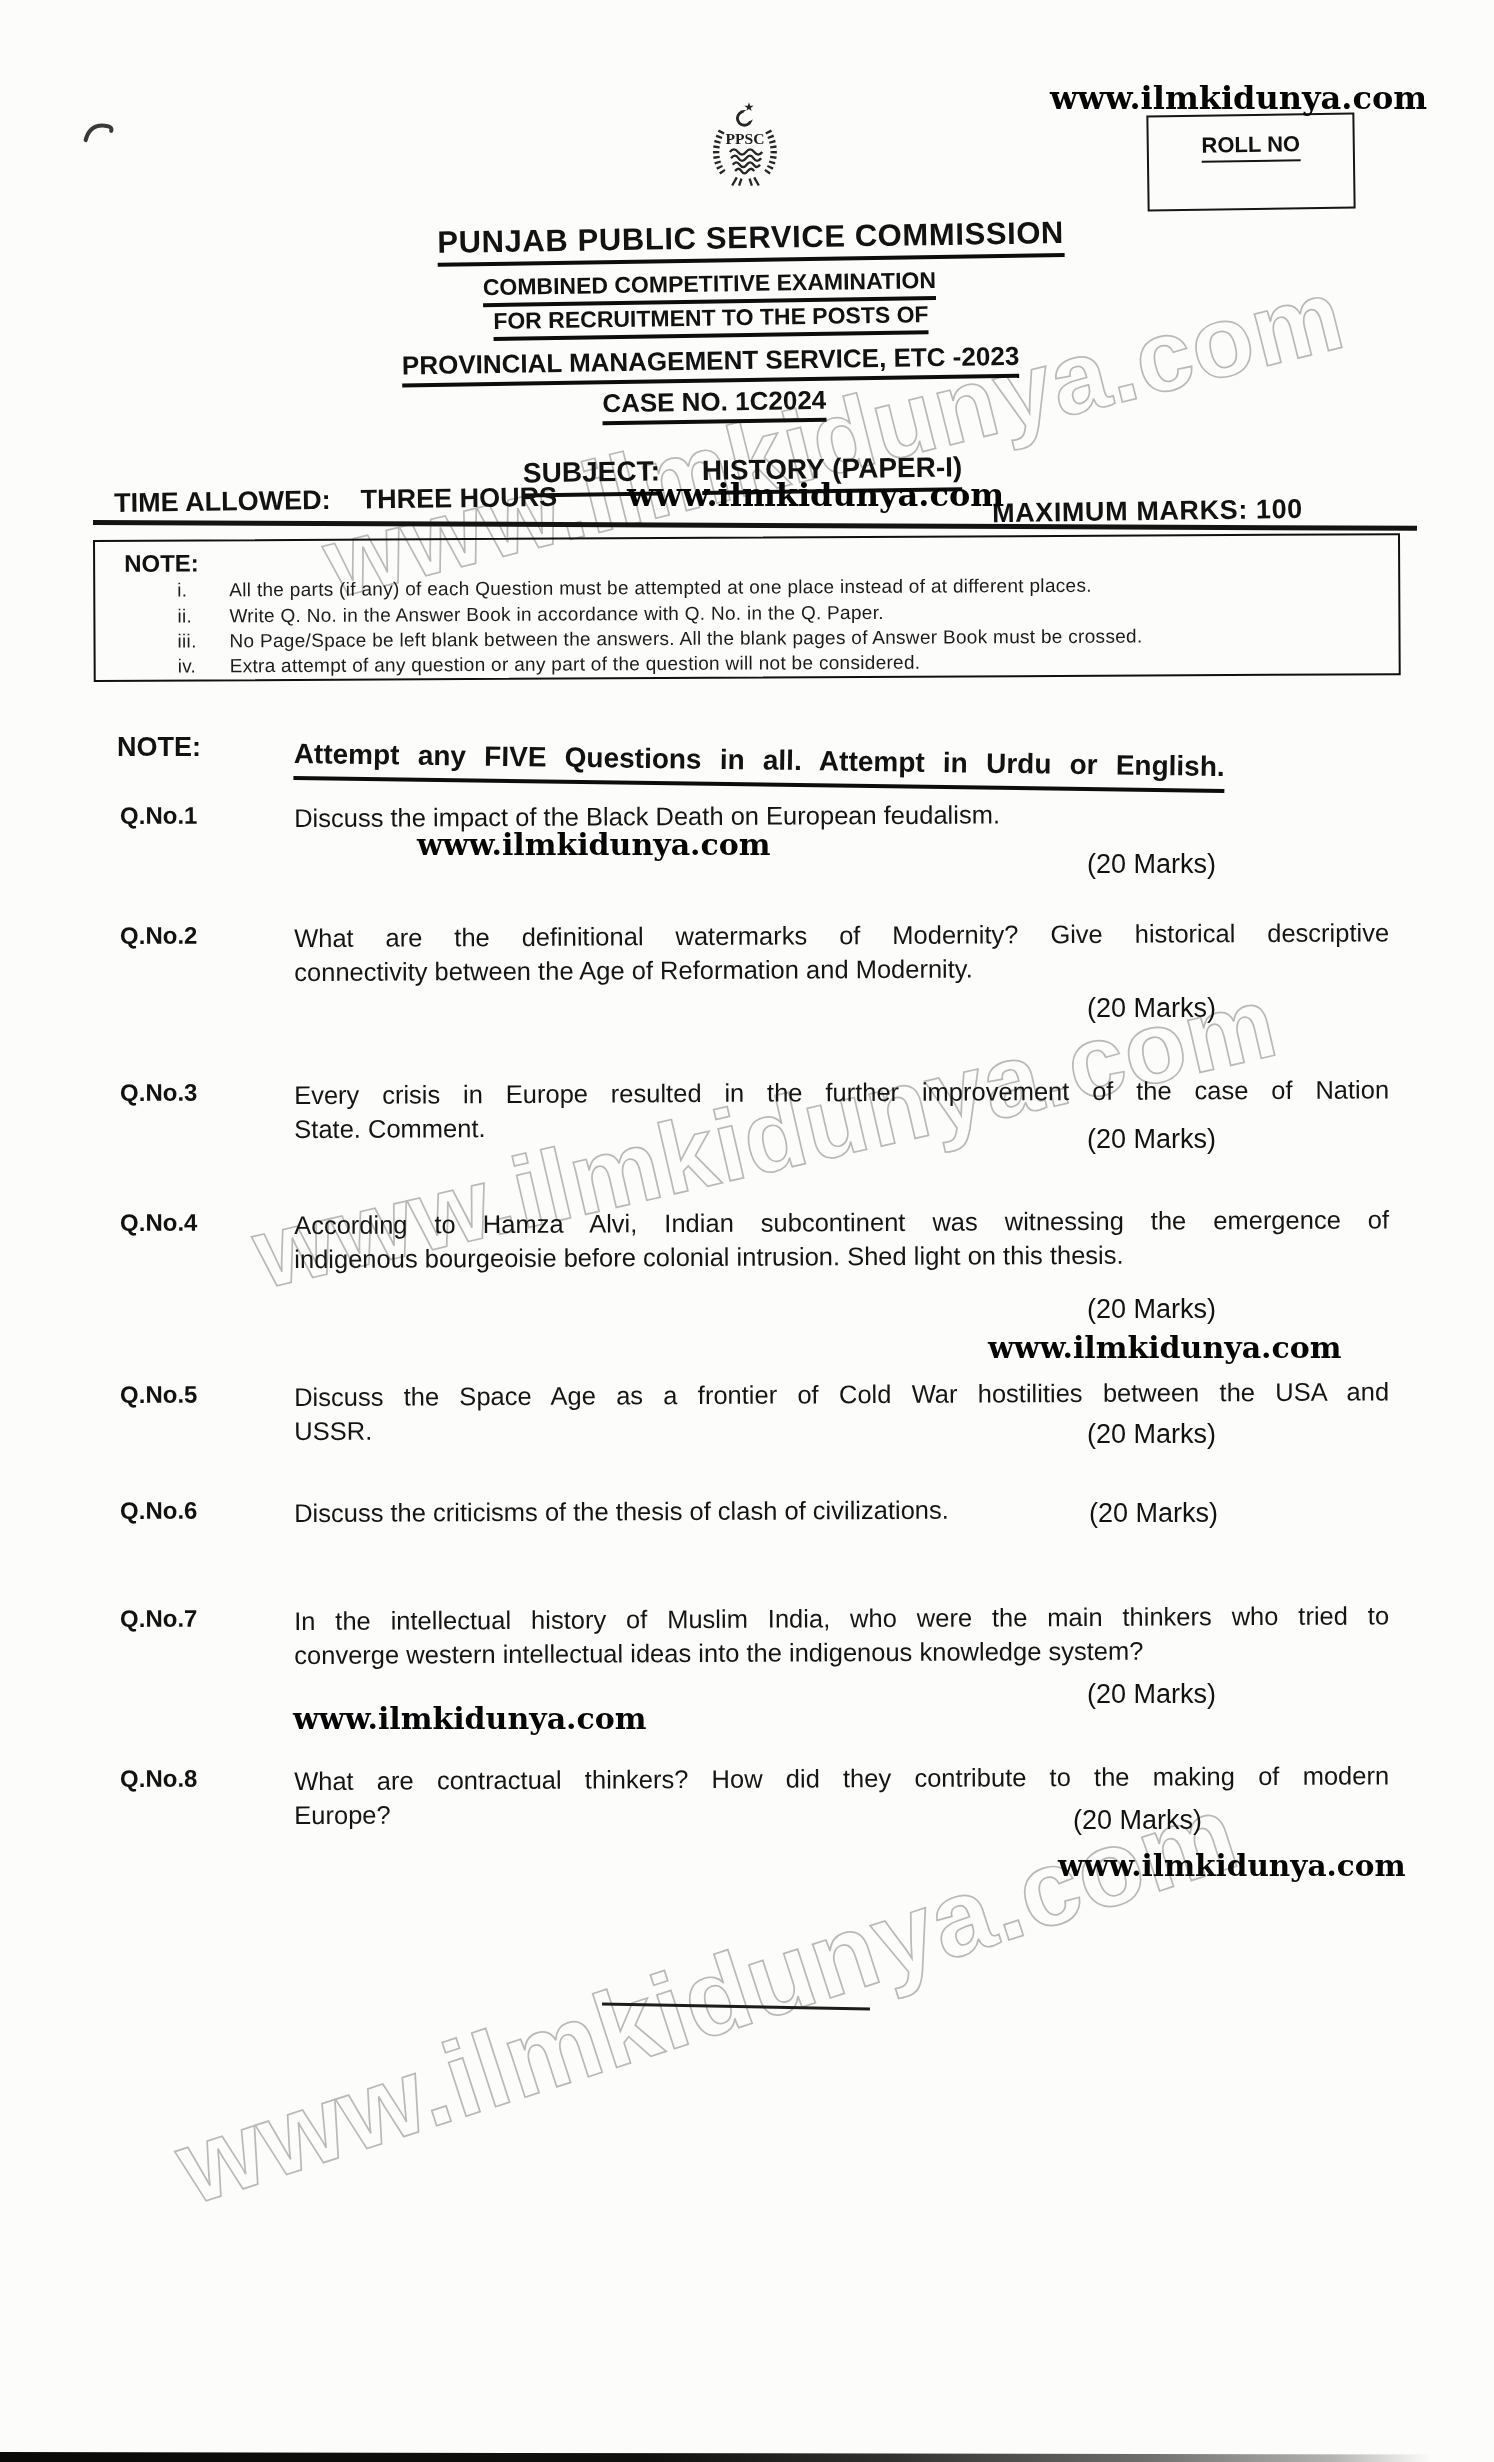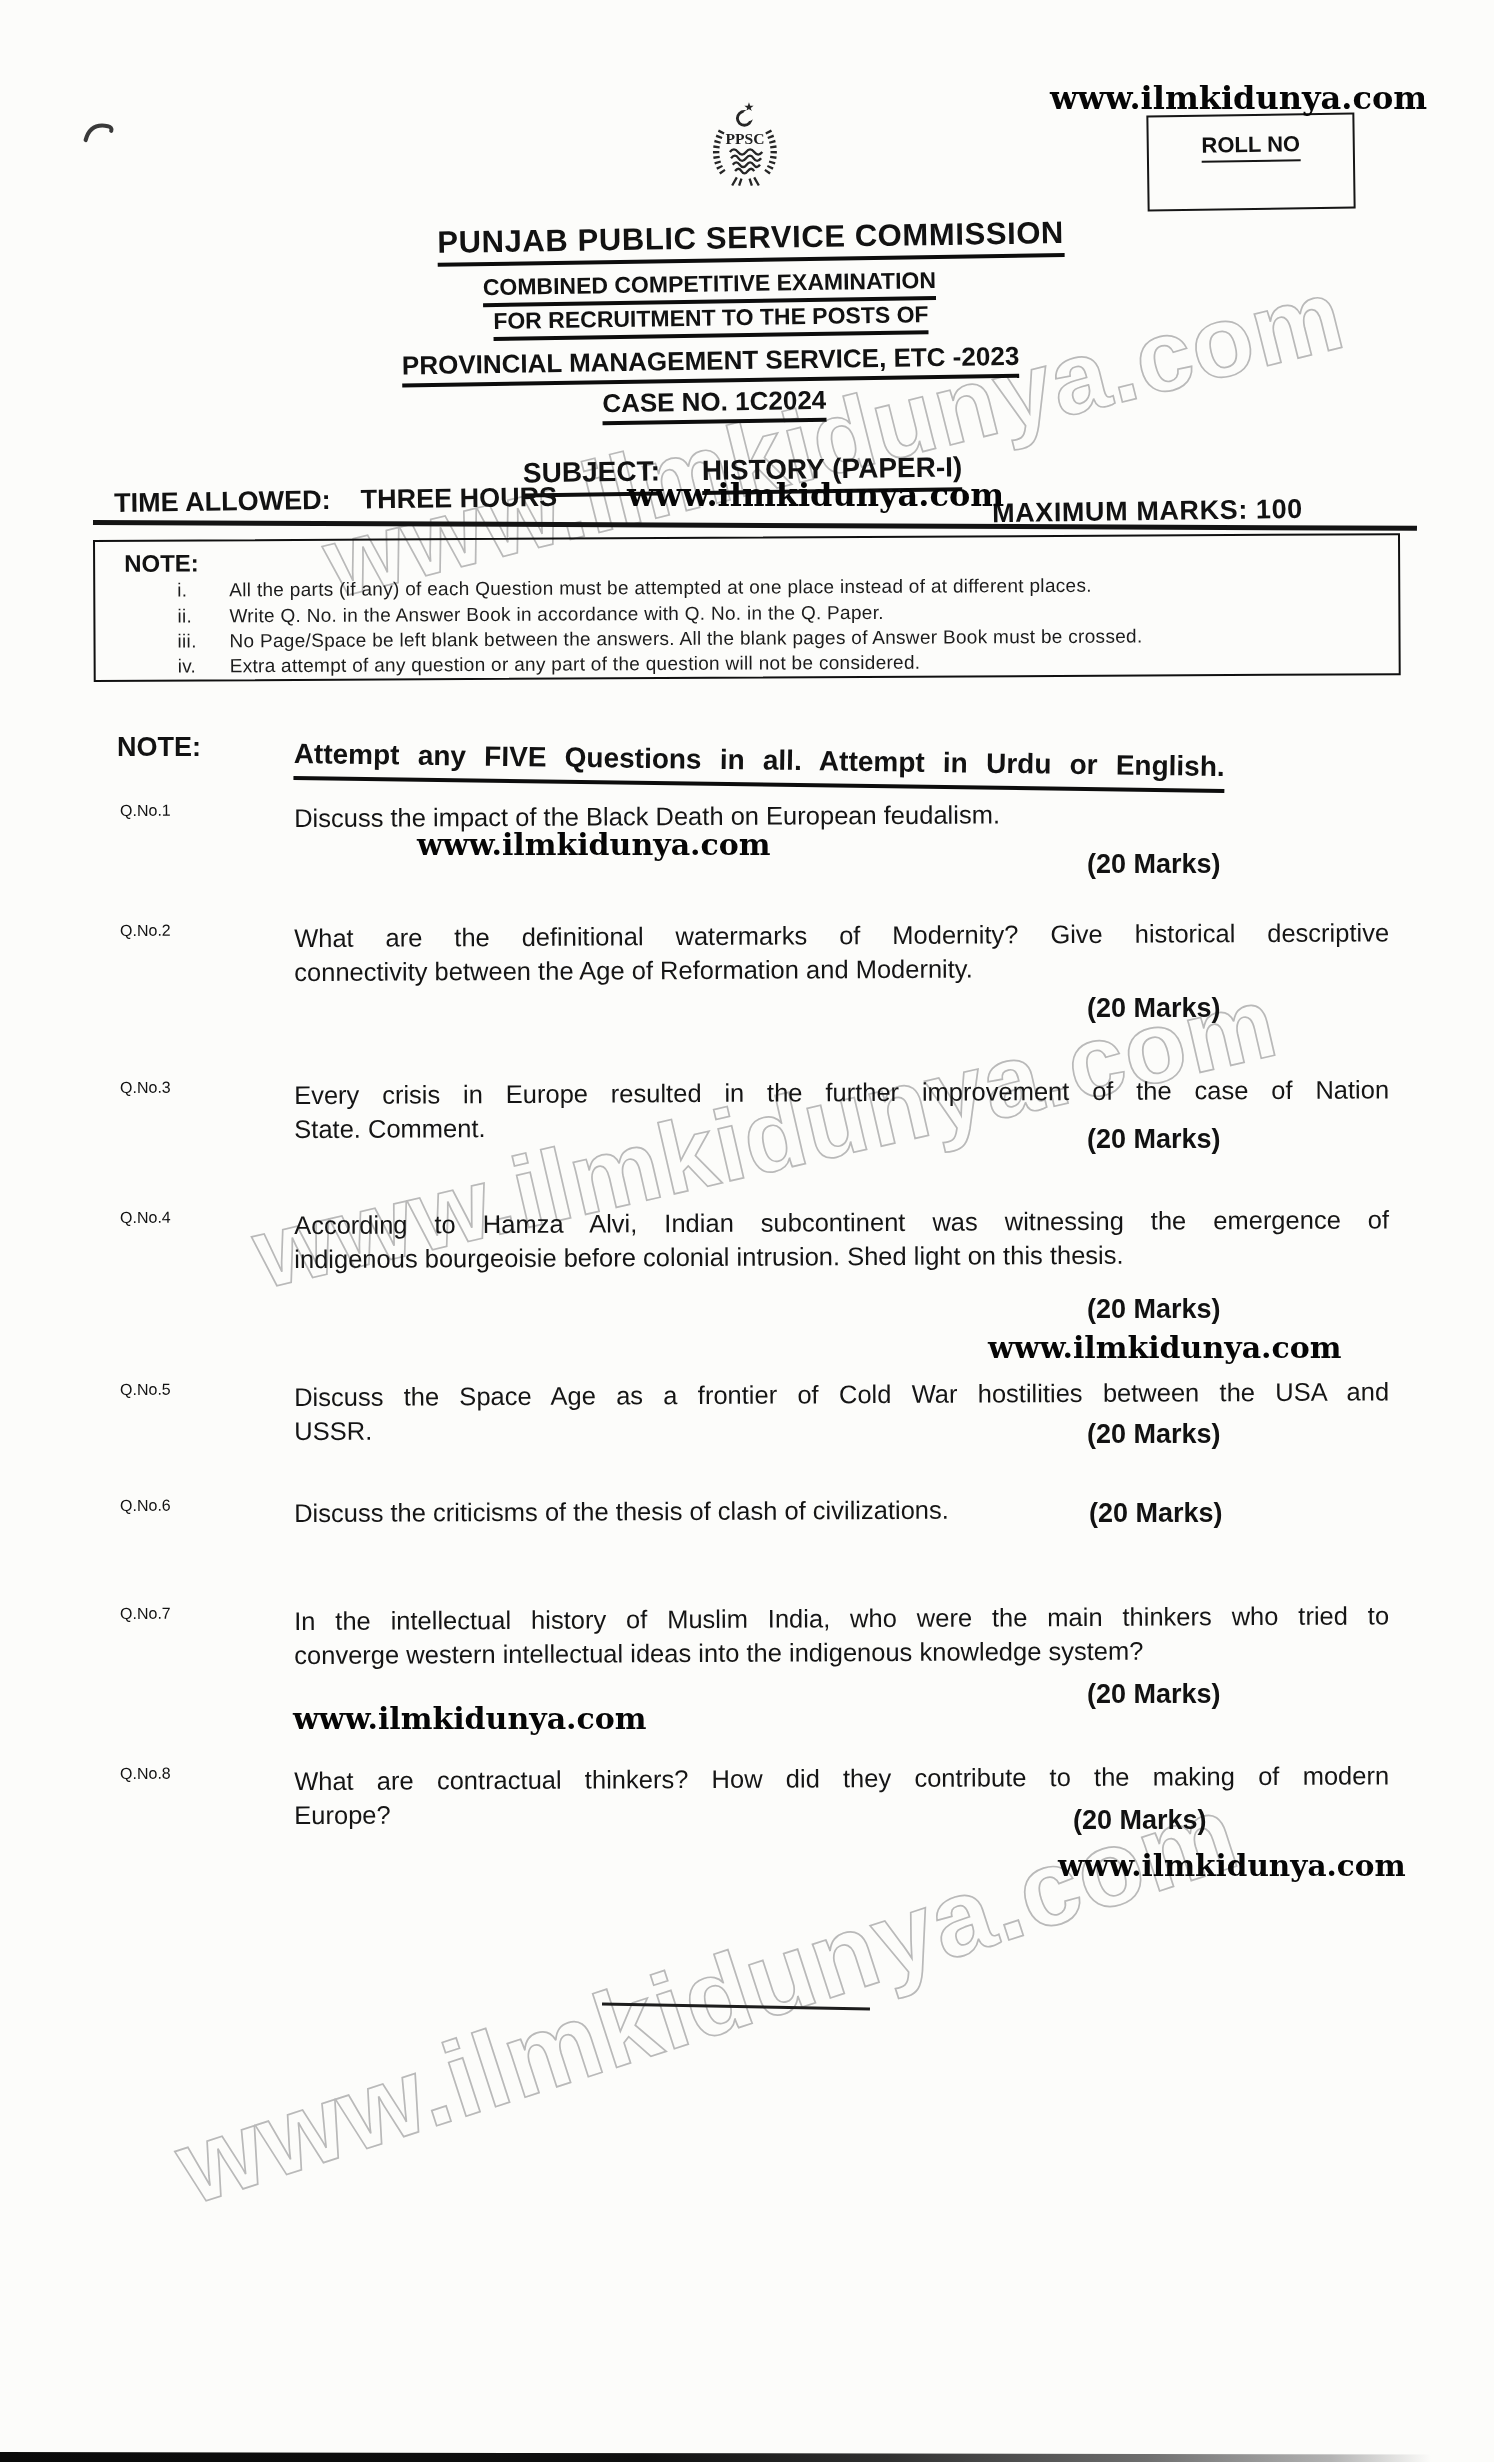--- a/index.html
+++ b/index.html
@@ -82,27 +82,27 @@
   #attempt-label{position:absolute;left:117px;top:732px;font-size:27px;font-weight:bold;z-index:2;}
   #attempt-text{
     position:absolute;left:294px;top:738px;width:931px;z-index:2;
     font-size:28px;font-weight:bold;text-align:justify;text-align-last:justify;
     border-bottom:4.6px solid #0d0d0d;padding-bottom:5.8px;
     transform:rotate(0.8deg);transform-origin:left top;
   }
   
   .q{position:absolute;left:120px;width:1274px;z-index:2;
      transform:rotate(-0.3deg);transform-origin:left top;}
-  .q-label{position:absolute;left:0;top:0;font-size:16px;font-weight:normal;white-space:nowrap;}
+  .q-label{position:absolute;left:0;top:0;font-size:24px;font-weight:bold;white-space:nowrap;}
   .q-text{margin-left:174px;width:1095px;font-size:25.5px;line-height:34px;color:#151515;}
   .qline{min-height:34px;}
   .qline.full{text-align:justify;text-align-last:justify;}
   #q0{top:802px;} #q1{top:922px;} #q2{top:1079px;} #q3{top:1209px;}
   #q4{top:1381px;} #q5{top:1497px;} #q6{top:1605px;} #q7{top:1765px;}
-  .marks{position:absolute;z-index:2;font-size:27px;font-weight:bold;white-space:nowrap;}
+  .marks{position:absolute;z-index:2;font-size:27px;font-weight:normal;white-space:nowrap;}
   #m0{left:1087px;top:849px;} #m1{left:1087px;top:993px;}
   #m2{left:1087px;top:1124px;} #m3{left:1087px;top:1294px;}
   #m4{left:1087px;top:1419px;} #m5{left:1089px;top:1498px;}
   #m6{left:1087px;top:1679px;} #m7{left:1073px;top:1805px;}
   
   #short-line{position:absolute;left:602px;top:2005px;width:268px;height:2.9px;background:#1d1d1d;
     transform:rotate(1.1deg);z-index:2;}
   
   #scan-band{position:absolute;left:0;top:2452px;width:1431px;height:9.8px;z-index:3;
     background:linear-gradient(90deg,#0a0a0a 0%,#101010 45%,#303030 62%,#6e6e6e 80%,#b3b3b3 93%,rgba(170,170,170,0) 100%);

